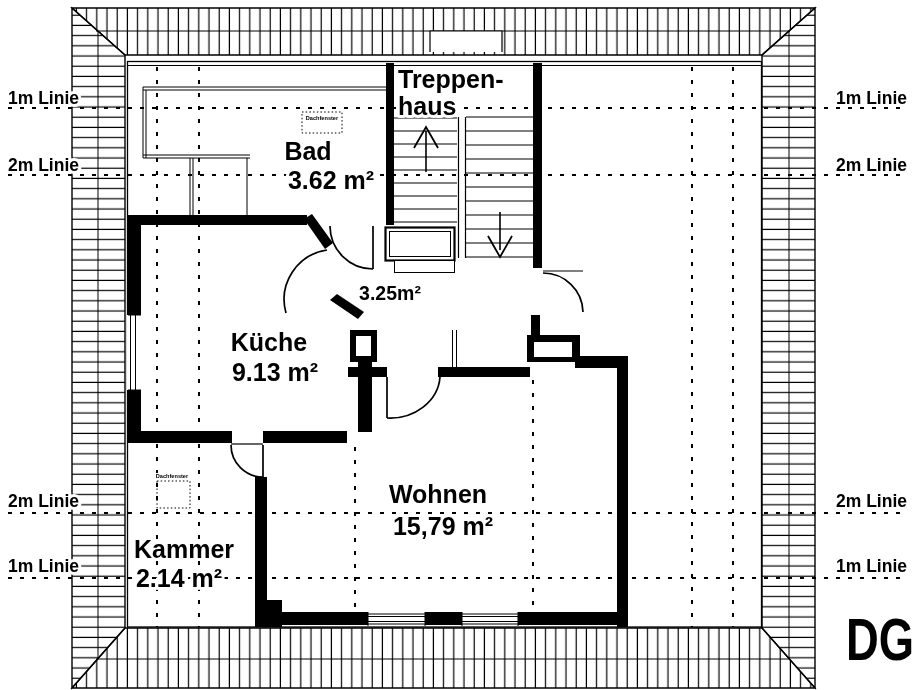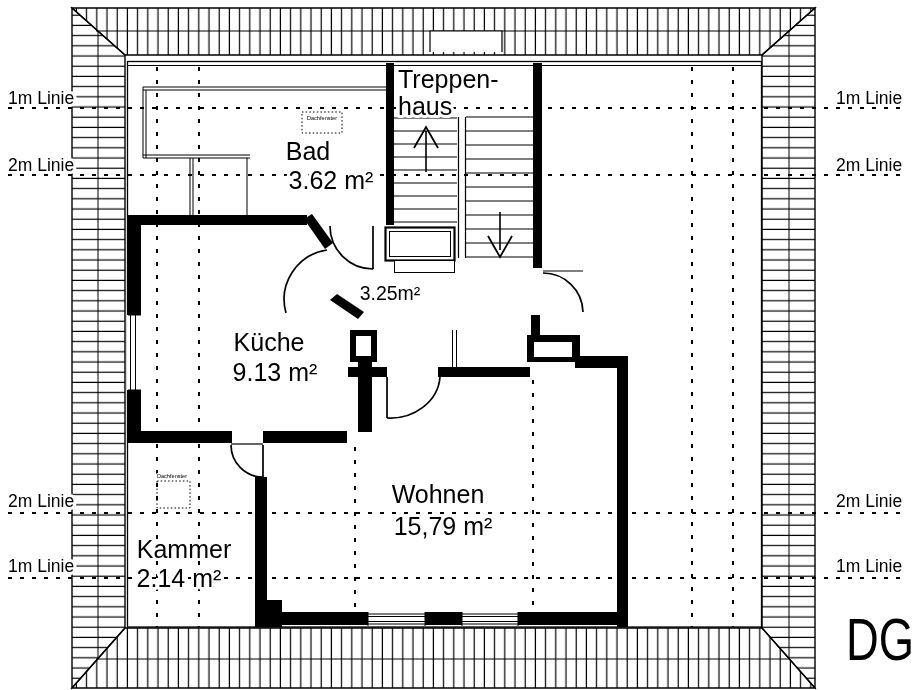--- a/index.html
+++ b/index.html
@@ -1,16 +1,16 @@
 <!DOCTYPE html>
 <html><head>
 <meta charset="utf-8">
 <style>
   html,body{margin:0;padding:0;background:#ffffff;}
-  .page{width:920px;height:690px;position:relative;background:#fff;overflow:hidden;}
+  .page{width:920px;height:690px;position:relative;background:#fff;overflow:hidden;font-weight:bold;}
   svg{display:block;}
   .lbl{font-family:"Liberation Sans",sans-serif;fill:#000;paint-order:stroke;stroke:#fff;stroke-width:6px;stroke-linejoin:round;}
   .lbl-room{font-size:25px;}
   .lbl-flur{font-size:19.5px;}
   .lbl-side{font-size:17.5px;}
   .lbl-tiny{font-size:5.6px;stroke-width:2px;}
   .lbl-dg{font-size:60px;}
   .thin{stroke:#000;stroke-width:1.2;fill:none;}
   .thin1{stroke:#000;stroke-width:1;fill:none;}
   .door{stroke:#000;stroke-width:1.7;fill:none;}

